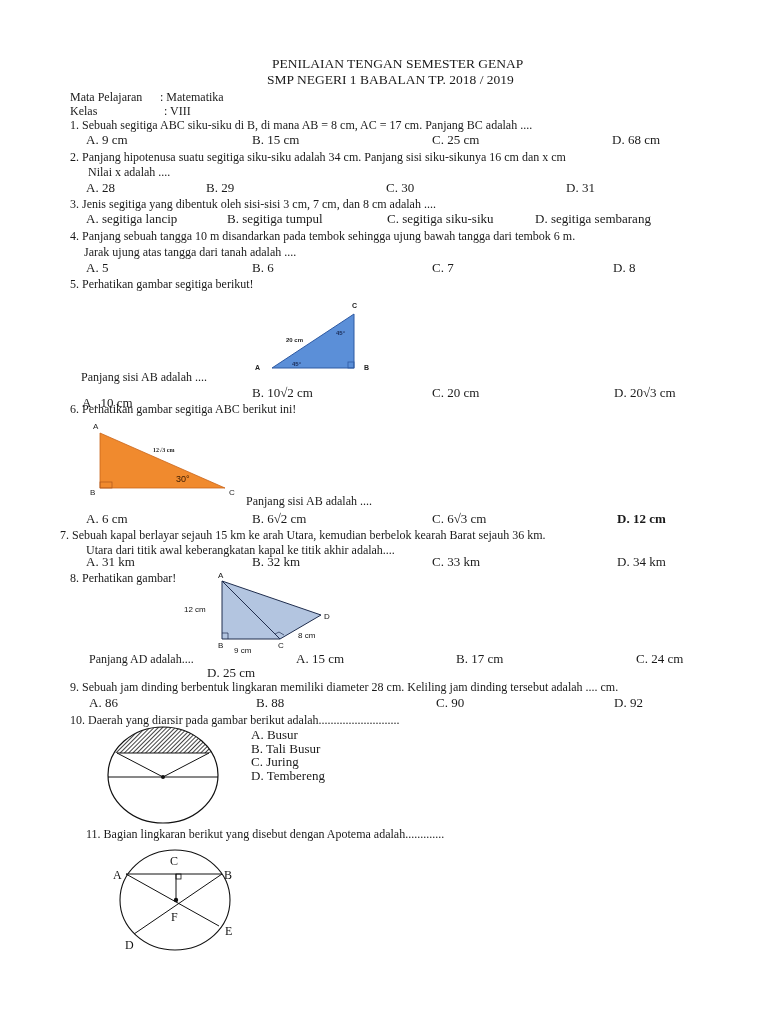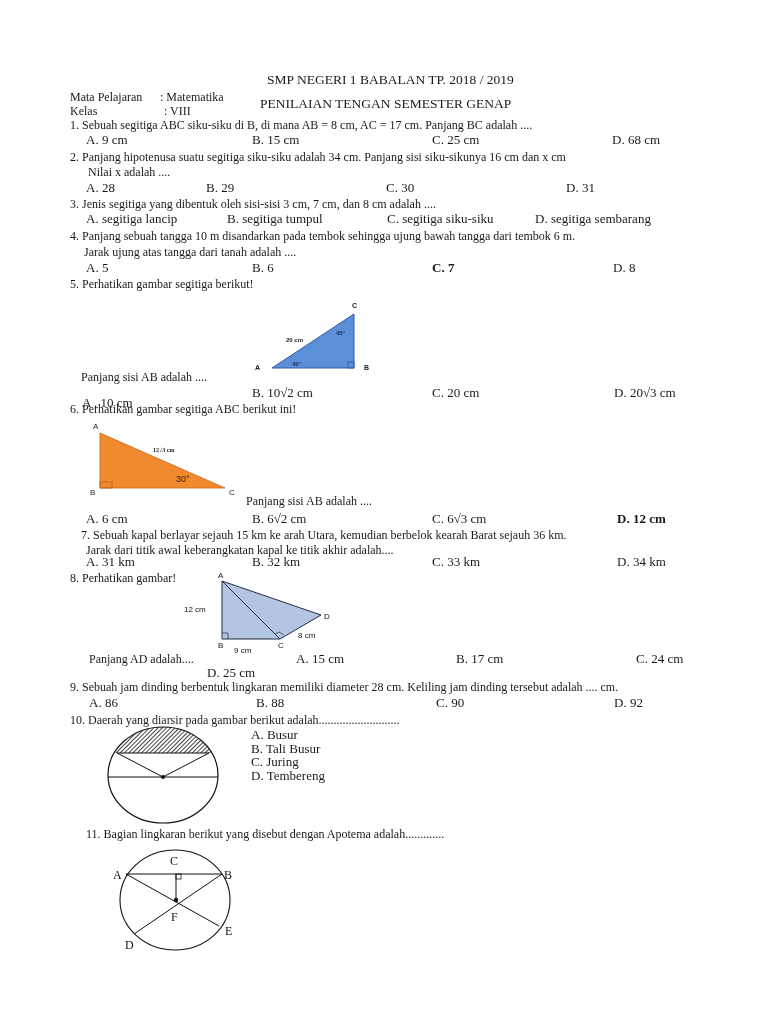--- a/index.html
+++ b/index.html
@@ -9,21 +9,21 @@
   .title { font-size: 13.5px; }
   .q { font-size: 12px; }
   .opt { font-size: 13px; }
   svg { position: absolute; overflow: visible; }
   .svgtxt-sans { font-family: "Liberation Sans", "DejaVu Sans", sans-serif; }
   .svgtxt-serif { font-family: "Liberation Serif", "DejaVu Serif", serif; }
 </style>
 </head>
 <body>
 
-<div class="abs title" style="left:260px;top:57px;margin-top:40px;">PENILAIAN TENGAN SEMESTER GENAP</div>
+<div class="abs title" style="left:272px;top:57px;">PENILAIAN TENGAN SEMESTER GENAP</div>
 <div class="abs title" style="left:267px;top:73px;">SMP NEGERI 1 BABALAN TP. 2018 / 2019</div>
 
 <div class="abs q" style="left:70px;top:90px;">Mata Pelajaran</div>
 <div class="abs q" style="left:160px;top:90px;">: Matematika</div>
 <div class="abs q" style="left:70px;top:104px;">Kelas</div>
 <div class="abs q" style="left:164px;top:104px;">: VIII</div>
 
 <div class="abs q" style="left:70px;top:118px;">1. Sebuah segitiga ABC siku-siku di B, di mana AB = 8 cm, AC = 17 cm. Panjang BC adalah ....</div>
 <div class="abs opt" style="left:86px;top:133px;">A. 9 cm</div>
 <div class="abs opt" style="left:252px;top:133px;">B. 15 cm</div>
@@ -40,21 +40,21 @@
 <div class="abs q" style="left:70px;top:197px;text-align:right;">3. Jenis segitiga yang dibentuk oleh sisi-sisi 3 cm, 7 cm, dan 8 cm adalah ....</div>
 <div class="abs opt" style="left:86px;top:212px;">A. segitiga lancip</div>
 <div class="abs opt" style="left:227px;top:212px;">B. segitiga tumpul</div>
 <div class="abs opt" style="left:387px;top:212px;">C. segitiga siku-siku</div>
 <div class="abs opt" style="left:535px;top:212px;">D. segitiga sembarang</div>
 
 <div class="abs q" style="left:70px;top:229px;text-align:center;">4. Panjang sebuah tangga 10 m disandarkan pada tembok sehingga ujung bawah tangga dari tembok 6 m.</div>
 <div class="abs q" style="left:84px;top:245px;">Jarak ujung atas tangga dari tanah adalah ....</div>
 <div class="abs opt" style="left:86px;top:261px;">A. 5</div>
 <div class="abs opt" style="left:252px;top:261px;">B. 6</div>
-<div class="abs opt" style="left:432px;top:261px;font-weight:bold;">C. 7</div>
+<div class="abs opt" style="left:432px;top:261px;">C. 7</div>
 <div class="abs opt" style="left:613px;top:261px;">D. 8</div>
 
 <div class="abs q" style="left:70px;top:277px;">5. Perhatikan gambar segitiga berikut!</div>
 <svg width="130" height="80" style="left:250px;top:300px;" viewBox="0 0 130 80">
   <polygon points="22,68 104,14 104,68" fill="#5b8fd8" stroke="#2f5aa3" stroke-width="1"></polygon>
   <rect x="98" y="62" width="6" height="6" fill="none" stroke="#2f5aa3" stroke-width="0.8"></rect>
   <text class="svgtxt-sans" x="5" y="70" font-size="7" font-weight="bold" fill="#222">A</text>
   <text class="svgtxt-sans" x="114" y="70" font-size="7" font-weight="bold" fill="#222">B</text>
   <text class="svgtxt-sans" x="102" y="8" font-size="7" font-weight="bold" fill="#222">C</text>
   <text class="svgtxt-sans" x="36" y="42" font-size="6" font-weight="bold" fill="#222">20 cm</text>
@@ -76,22 +76,22 @@
   <text class="svgtxt-sans" x="144" y="77" font-size="8" fill="#222">C</text>
   <text class="svgtxt-serif" x="68" y="34" font-size="6" font-weight="bold" fill="#222">12√3 cm</text>
   <text class="svgtxt-sans" x="91" y="64" font-size="9" fill="#3a1a00">30°</text>
 </svg>
 <div class="abs q" style="left:246px;top:494px;">Panjang sisi AB adalah ....</div>
 <div class="abs opt" style="left:86px;top:512px;">A. 6 cm</div>
 <div class="abs opt" style="left:252px;top:512px;">B. 6√2 cm</div>
 <div class="abs opt" style="left:432px;top:512px;">C. 6√3 cm</div>
 <div class="abs opt" style="left:617px;top:512px;font-weight:bold;">D. 12 cm</div>
 
-<div class="abs q" style="left:81px;top:528px;">7. Sebuah kapal berlayar sejauh 15 km ke arah Utara, kemudian berbelok kearah Barat sejauh 36 km.</div>
-<div class="abs q" style="left:86px;top:543px;">Jarak dari titik awal keberangkatan kapal ke titik akhir adalah....</div>
+<div class="abs q" style="left:60px;top:528px;">7. Sebuah kapal berlayar sejauh 15 km ke arah Utara, kemudian berbelok kearah Barat sejauh 36 km.</div>
+<div class="abs q" style="left:86px;top:543px;">Utara dari titik awal keberangkatan kapal ke titik akhir adalah....</div>
 <div class="abs opt" style="left:86px;top:555px;">A. 31 km</div>
 <div class="abs opt" style="left:252px;top:555px;">B. 32 km</div>
 <div class="abs opt" style="left:432px;top:555px;">C. 33 km</div>
 <div class="abs opt" style="left:617px;top:555px;">D. 34 km</div>
 
 <div class="abs q" style="left:70px;top:571px;">8. Perhatikan gambar!</div>
 <svg width="150" height="90" style="left:180px;top:568px;" viewBox="0 0 150 90">
   <polygon points="42,13 42,71 100,71 141,47" fill="#b3c5e0" stroke="#1f2d4d" stroke-width="1"></polygon>
   <line x1="42" y1="13" x2="100" y2="71" stroke="#1f2d4d" stroke-width="1"></line>
   <polyline points="42,65 48,65 48,71" fill="none" stroke="#1f2d4d" stroke-width="0.7"></polyline>

